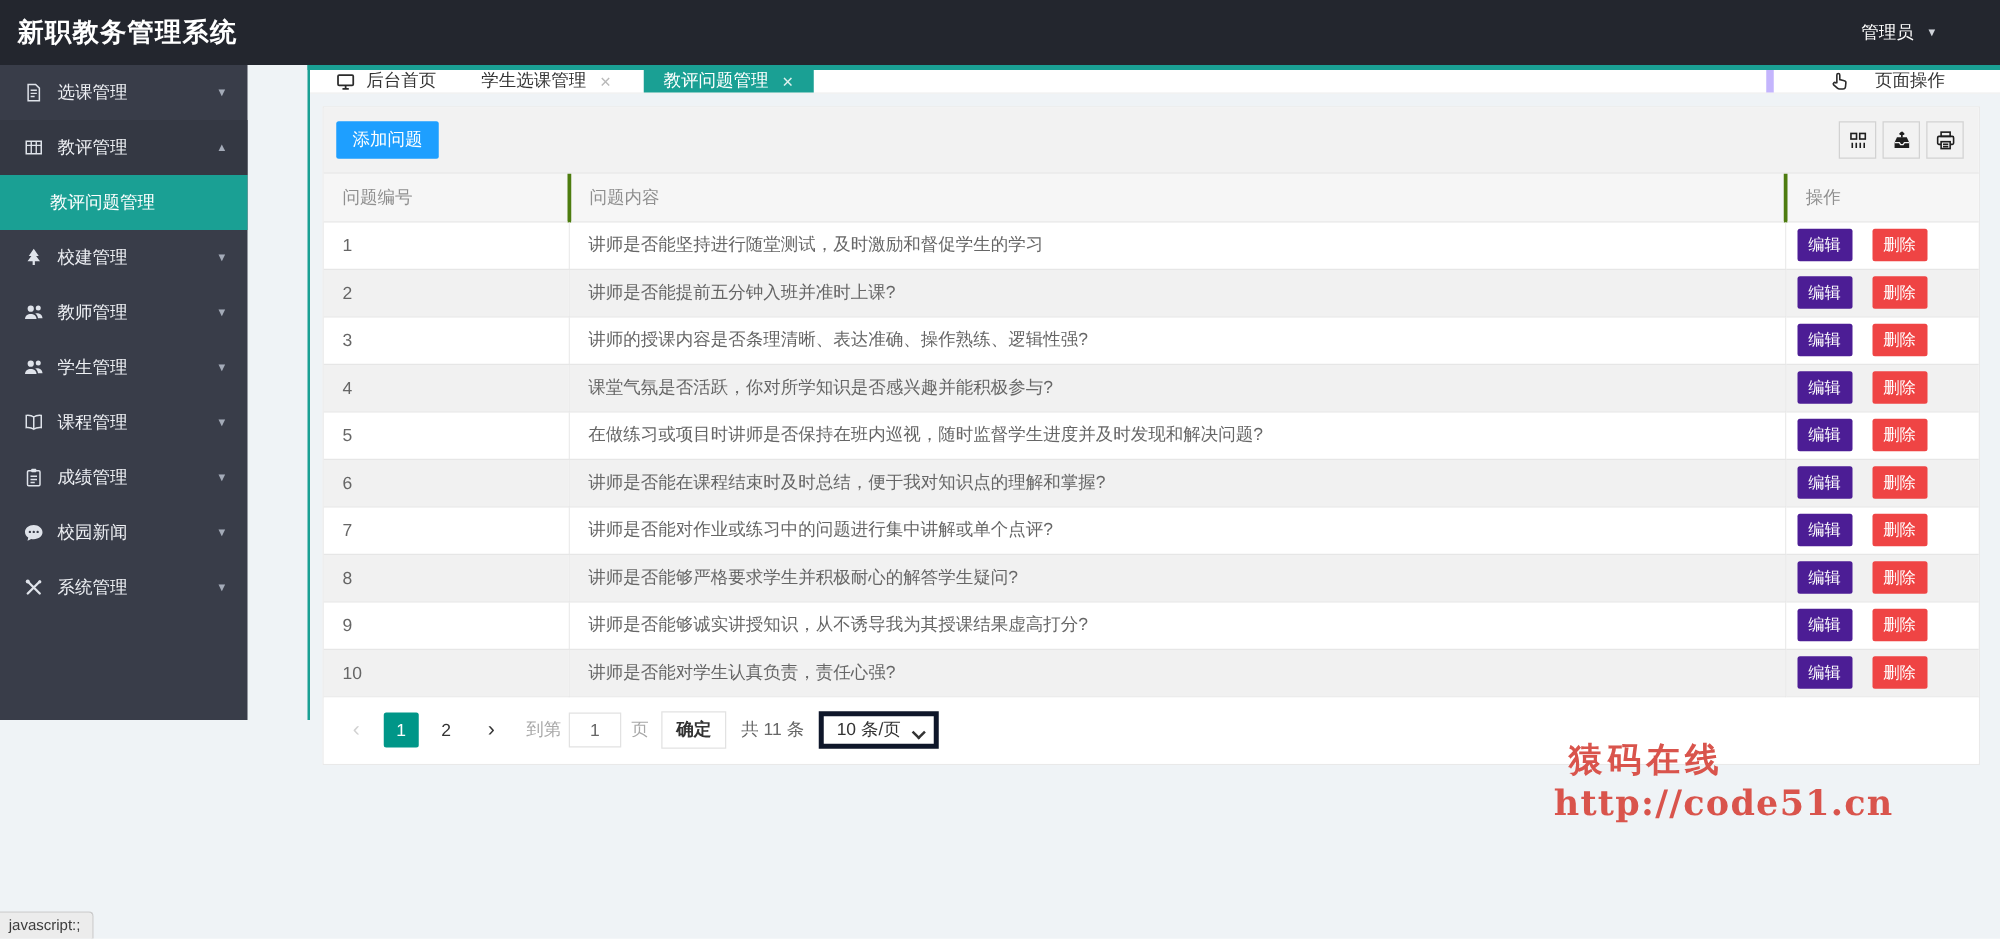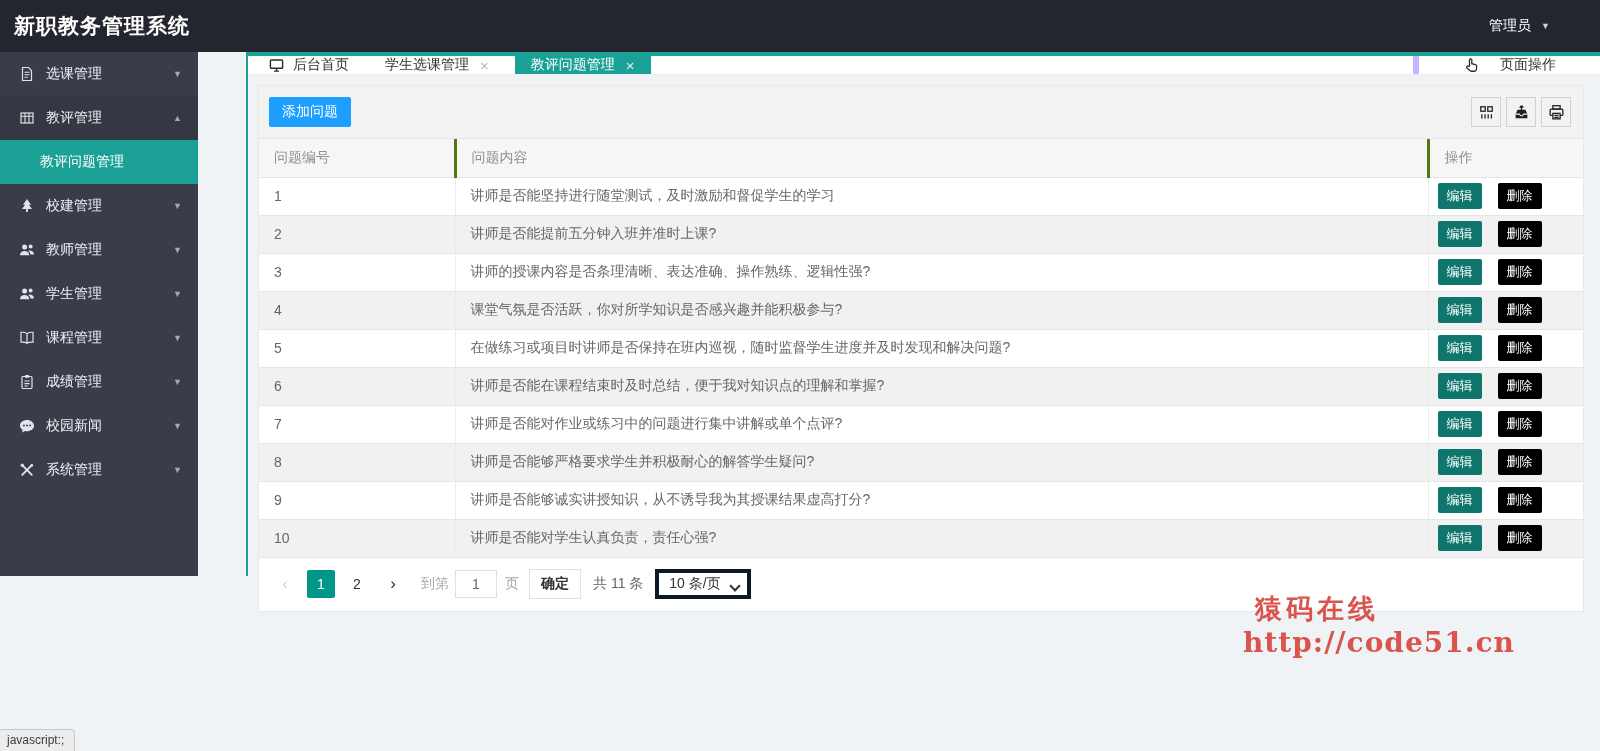--- a/index.html
+++ b/index.html
@@ -82,22 +82,22 @@
     border-bottom:1px solid #e6e6e6; border-right:1px solid #ececec;
     white-space:nowrap; overflow:hidden;
   }
   td:last-child { border-right:none; }
   tbody tr:nth-child(even) td { background:#f1f1f1; }
   .op-cell { padding:0 9px; }
   .btn-edit, .btn-del {
     border:none; border-radius:2px; color:#fff; font-size:13px; height:26px;
     padding:0 9px; cursor:pointer; font-family:inherit;
   }
-  .btn-edit { background:#0f766e; margin-right:16px; }
-  .btn-del  { background:#000000; }
+  .btn-edit { background:#4c1d95; margin-right:16px; }
+  .btn-del  { background:#ef4444; }
 
   
   .pager {
     display:flex; align-items:center; padding:11px 0 12px 8px; background:#fff;
     color:#666; font-size:14px;
   }
   .pg { min-width:28px; height:28px; display:flex; align-items:center; justify-content:center;
         margin:0 4px; cursor:pointer; color:#333; }
   .pg.arrow { font-size:17px; }
   .pg.disabled { color:#d2d2d2; cursor:default; }

